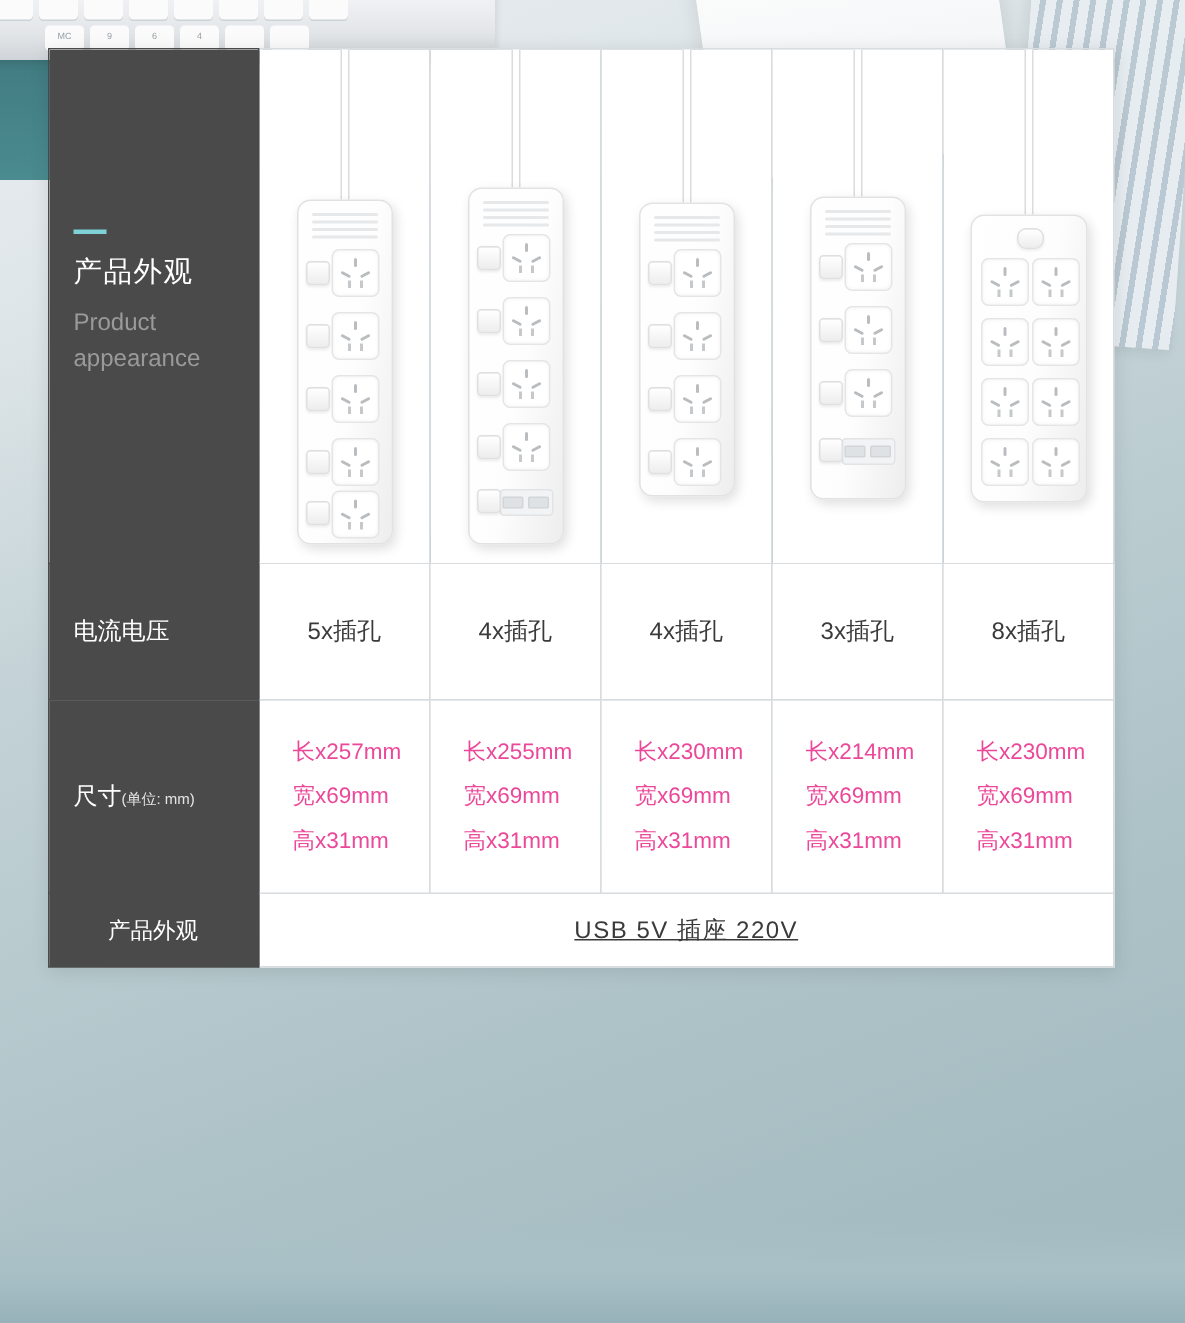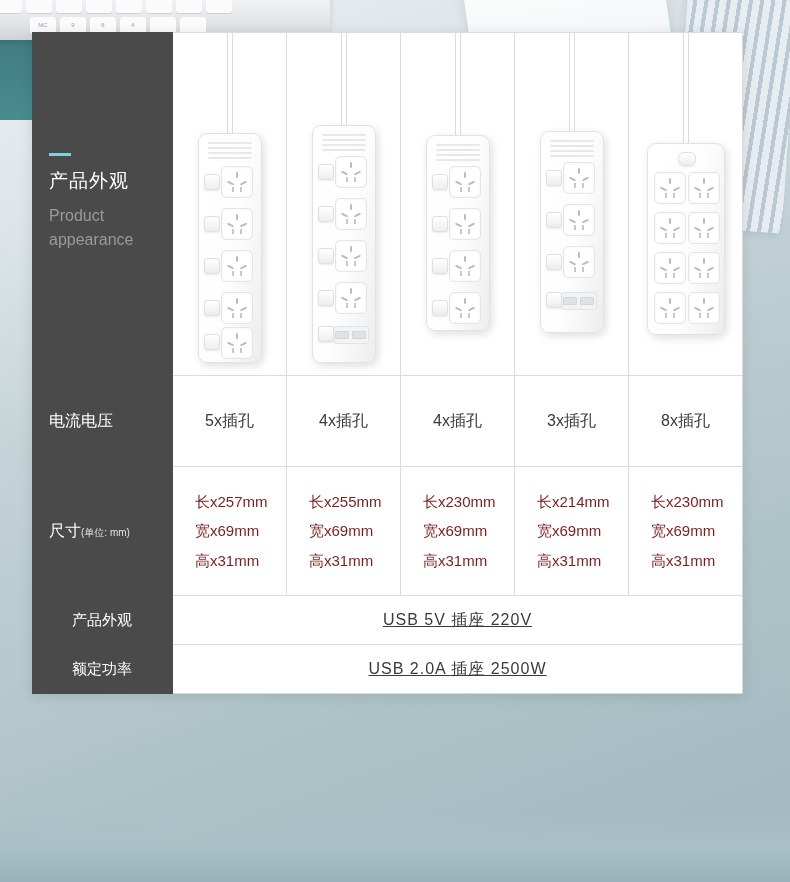--- a/index.html
+++ b/index.html
@@ -273,21 +273,21 @@
     font-size: 16px;
     height: 88px;
     color: #3a3a3a;
   }
   td.dims {
     font-size: 15px;
     height: 126px;
     text-align: left;
     padding-left: 22px;
     line-height: 1.95;
-    color: #7f1d1d;
+    color: #ec4899;
   }
   td.wide {
     font-size: 16px;
     height: 46px;
     color: #3a3a3a;
     letter-spacing: 1px;
     text-decoration: underline;
   }
   td.label.short {
     height: 46px;
@@ -637,20 +637,16 @@
       <div>宽x69mm</div>
       <div>高x31mm</div>
     </td>
   </tr>
 
   <tr>
     <td class="label short">产品外观</td>
     <td class="wide" colspan="5">USB 5V    插座 220V</td>
   </tr>
 
-  <tr>
-    <td class="label short">额定功率</td>
-    <td class="wide" colspan="5">USB 2.0A    插座 2500W</td>
-  </tr>
 
 
 </tbody>
   </table>
 
 </body></html>

